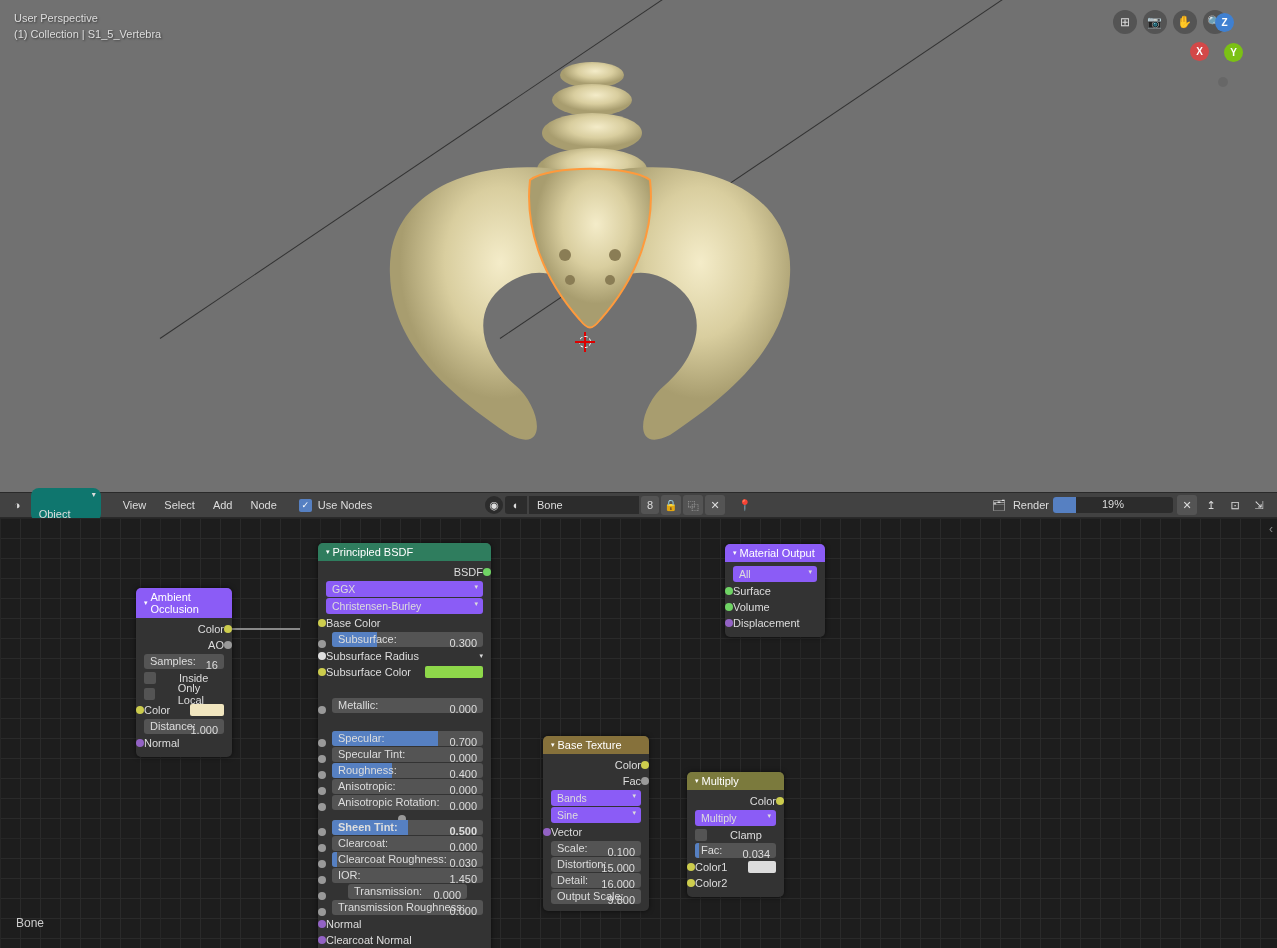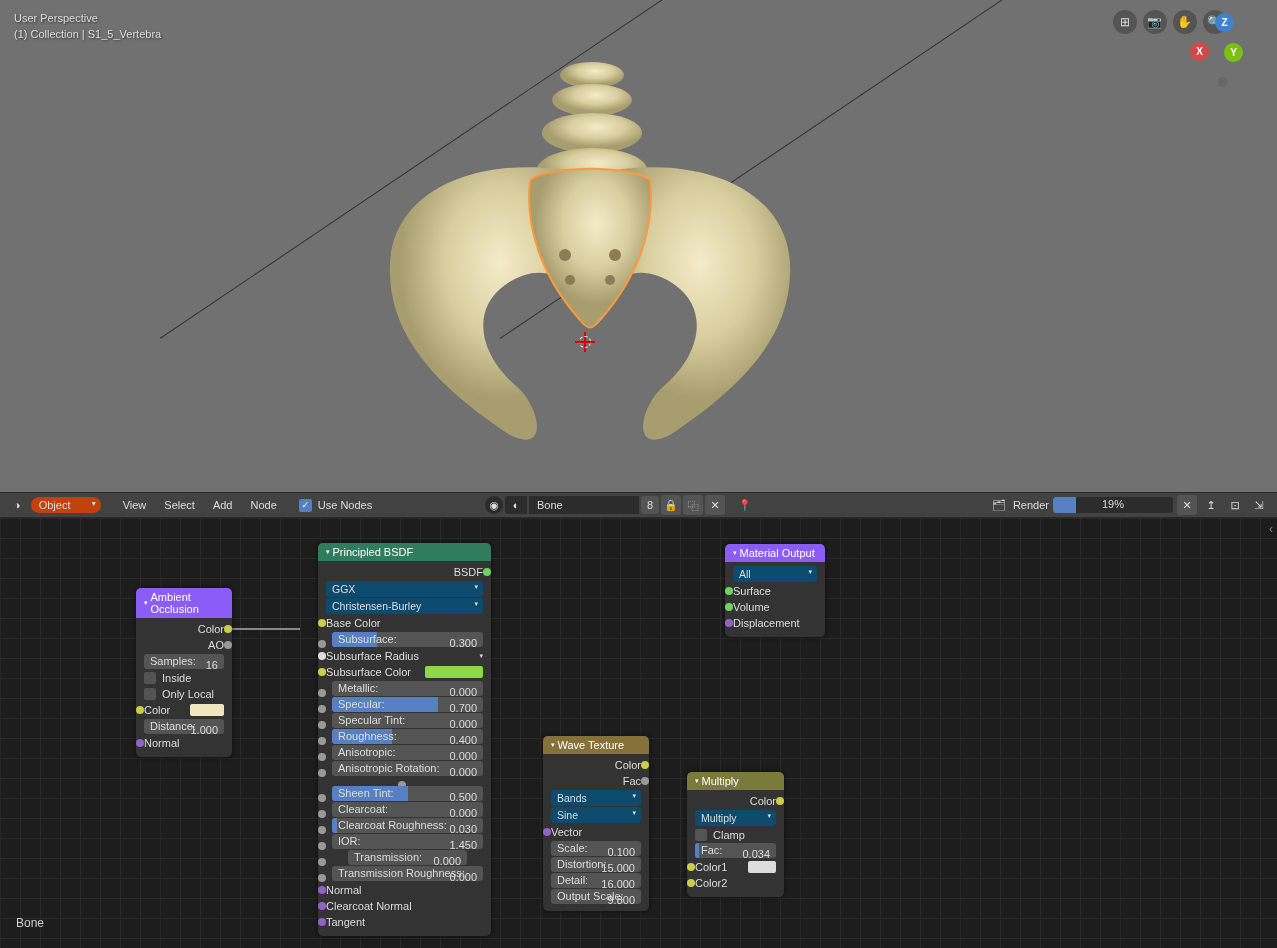--- a/index.html
+++ b/index.html
@@ -20,21 +20,21 @@
 .cursor3d::before,.cursor3d::after{content:"";position:absolute;background:#d00}
 .cursor3d::before{width:2px;height:20px;left:9px}
 .cursor3d::after{width:20px;height:2px;top:9px}
 .cursor3d .ring{position:absolute;width:12px;height:12px;left:4px;top:4px;border:1px dashed #fff;border-radius:50%}
 .diag-line{position:absolute;background:#333;height:1px;transform-origin:left center}
 .dl1{width:720px;left:160px;top:338px;transform:rotate(-34deg)}
 .dl2{width:760px;left:500px;top:338px;transform:rotate(-34deg)}
 
 .header-bar{position:absolute;top:492px;left:0;right:0;height:26px;background:#424242;display:flex;align-items:center;padding:0 6px;gap:2px;border-top:1px solid #2a2a2a;border-bottom:1px solid #2a2a2a}
 .hdr-btn{padding:3px 8px;border-radius:3px;cursor:pointer}
-.hdr-drop{background:#c2410c;border-radius:8px;padding:2px 18px 2px 8px;position:relative}
+.hdr-drop{background:#0f766e;border-radius:8px;padding:20px 18px 2px 8px;position:relative}
 .hdr-drop::after{content:"▾";position:absolute;right:5px;top:2px;font-size:8px}
 .hdr-sep{width:10px}
 .chk{width:13px;height:13px;border-radius:2px;background:#5680c2;display:inline-flex;align-items:center;justify-content:center;margin-right:4px}
 .chk::after{content:"✓";font-size:9px;color:#fff}
 .center-group{position:absolute;left:485px;display:flex;align-items:center;gap:2px}
 .circ{width:18px;height:18px;border-radius:50%;background:#2c2c2c;display:flex;align-items:center;justify-content:center;position:relative}
 .mat-name{background:#2c2c2c;padding:3px 8px;width:110px;border-radius:0}
 .num-box{background:#545454;padding:3px 6px;border-radius:3px}
 .ico-btn{width:20px;height:20px;background:#545454;border-radius:3px;display:flex;align-items:center;justify-content:center}
 .xbtn{background:#545454}
@@ -56,27 +56,27 @@
 .sock{height:16px;display:flex;align-items:center;padding:0 4px;position:relative;font-size:10.5px}
 .sock.out{justify-content:flex-end}
 .sock-dot{width:8px;height:8px;border-radius:50%;position:absolute;top:4px}
 .sock.in .sock-dot{left:-4px}
 .sock.out .sock-dot{right:-4px}
 .d-yellow{background:#cccc4d}
 .d-grey{background:#999}
 .d-green{background:#6fd364}
 .d-purple{background:#9262c4}
 .d-white{background:#ddd}
-.drop-row{background:#0c4a6e;border-radius:3px;margin:1px 4px;padding:2px 6px;position:relative;font-size:10.5px}
+.drop-row{background:#8b5cf6;border-radius:3px;margin:1px 4px;padding:2px 6px;position:relative;font-size:10.5px}
 .drop-row::after{content:"▾";position:absolute;right:5px;top:2px;font-size:7px}
 .slider-row{background:#545454;border-radius:3px;margin:1px 4px;height:15px;position:relative;overflow:hidden;font-size:10.5px}
 .slider-fill{position:absolute;left:0;top:0;bottom:0;background:#5680c2}
 .slider-lbl{position:absolute;left:6px;top:1px}
 .slider-val{position:absolute;right:6px;top:5px}
-.chk-row{display:flex;align-items:center;margin:1px 4px;gap:6px;font-size:10.5px;height:15px}
+.chk-row{display:flex;align-items:center;margin:1px 4px;gap:23px;font-size:10.5px;height:15px}
 .chk-box{width:12px;height:12px;background:#545454;border-radius:2px}
 .mat-label{position:absolute;left:16px;bottom:18px;font-size:12px;color:#ccc}
 
 svg.links{position:absolute;inset:0;pointer-events:none}
 svg.links path{stroke:#888;stroke-width:2;fill:none}
 .expand-icon{position:absolute;right:4px;top:4px;color:#888;font-size:12px}
 </style>
 </head>
 <body>
 
@@ -244,21 +244,21 @@
             <span>Subsurface Radius</span>
             <span style="margin-left:auto;font-size:7px">▾</span>
           </div>
           <div class="sock in">
             <span class="sock-dot d-yellow"></span>
             <span>Subsurface Color</span>
             <span style="margin-left:auto;width:58px;height:12px;border-radius:2px;background:#8ed84a"></span>
           </div>
           <div style="display: flex; align-items: center; margin: 1px 0px;">
             <span class="sock-dot d-grey" style="position:relative;left:0;margin:0 2px 0 -4px"></span>
-            <div class="slider-row" style="flex:1;margin:0 4px">
+            <div class="slider-row" style="flex:1;margin:17px 4px">
               <div class="slider-fill" style="width:0%"></div>
               <span class="slider-lbl">Metallic:</span>
               <span class="slider-val">0.000</span>
             </div>
           </div>
           <div style="display: flex; align-items: center; margin: 1px 0px;">
             <span class="sock-dot d-grey" style="position:relative;left:0;margin:0 2px 0 -4px"></span>
             <div class="slider-row" style="flex:1;margin:0 4px">
               <div class="slider-fill" style="width:70%"></div>
               <span class="slider-lbl">Specular:</span>
@@ -298,21 +298,21 @@
             </div>
           </div>
           <div style="display: flex; align-items: center; margin: 1px 0px; flex-direction: column;">
             <span class="sock-dot d-grey" style="position:relative;left:0;margin:0 2px 0 -4px"></span>
             <div class="slider-row" style="flex:1;margin:0 4px">
               <div class="slider-fill" style="width:0%"></div>
               <span class="slider-lbl">Sheen:</span>
               <span class="slider-val">0.000</span>
             </div>
           </div>
-          <div style="display: flex; align-items: center; margin: 1px 0px;">
+          <div style="display: flex; align-items: center; margin: 1px 0px; font-weight: bold;">
             <span class="sock-dot d-grey" style="position:relative;left:0;margin:0 2px 0 -4px"></span>
             <div class="slider-row" style="flex:1;margin:0 4px">
               <div class="slider-fill" style="width:50%"></div>
               <span class="slider-lbl">Sheen Tint:</span>
               <span class="slider-val">0.500</span>
             </div>
           </div>
           <div style="display: flex; align-items: center; margin: 1px 0px;">
             <span class="sock-dot d-grey" style="position:relative;left:0;margin:0 2px 0 -4px"></span>
             <div class="slider-row" style="flex:1;margin:0 4px">
@@ -381,21 +381,21 @@
           <span>Volume</span>
         </div>
       <div class="sock in">
           <span class="sock-dot d-purple"></span>
           <span>Displacement</span>
         </div>
     </div>
   </div>
 
   <div class="node" style="left:543px;top:218px;width:106px">
-    <div class="node-hdr hdr-orange">Wave Texture</div>
+    <div class="node-hdr hdr-orange">Base Texture</div>
     <div class="node-body">
       <div class="sock out">
           <span>Color</span>
           <span class="sock-dot d-yellow"></span>
         </div>
       <div class="sock out">
           <span>Fac</span>
           <span class="sock-dot d-grey"></span>
         </div>
       <div class="drop-row">Bands</div>

